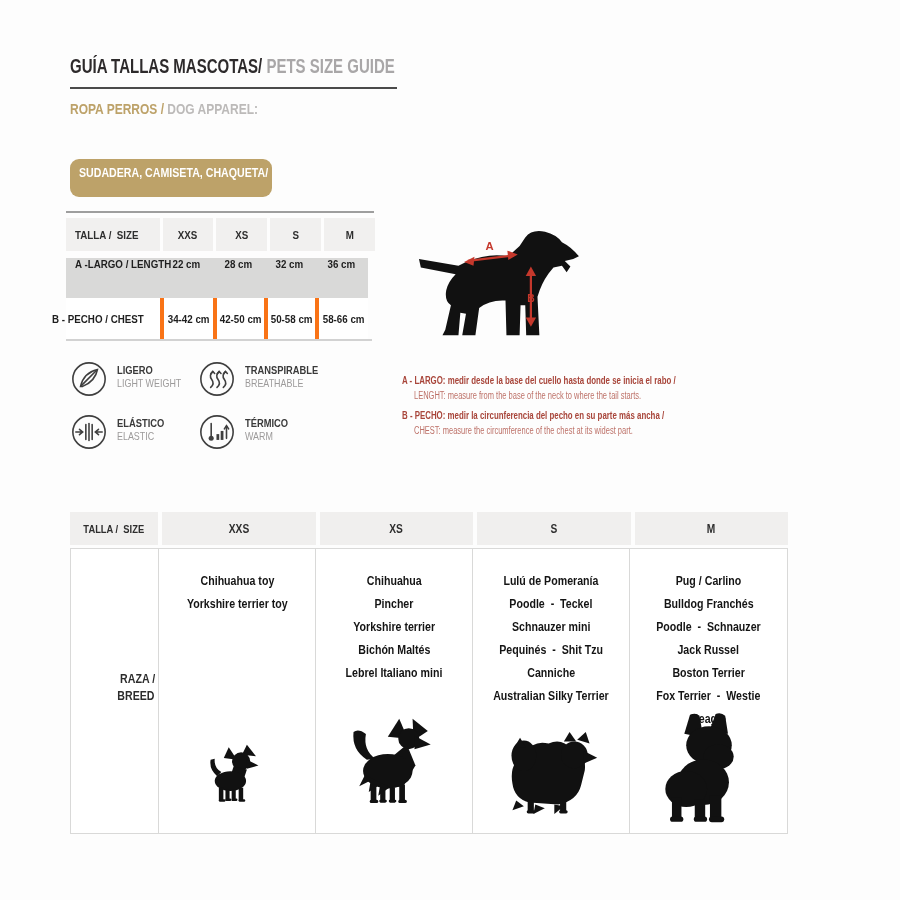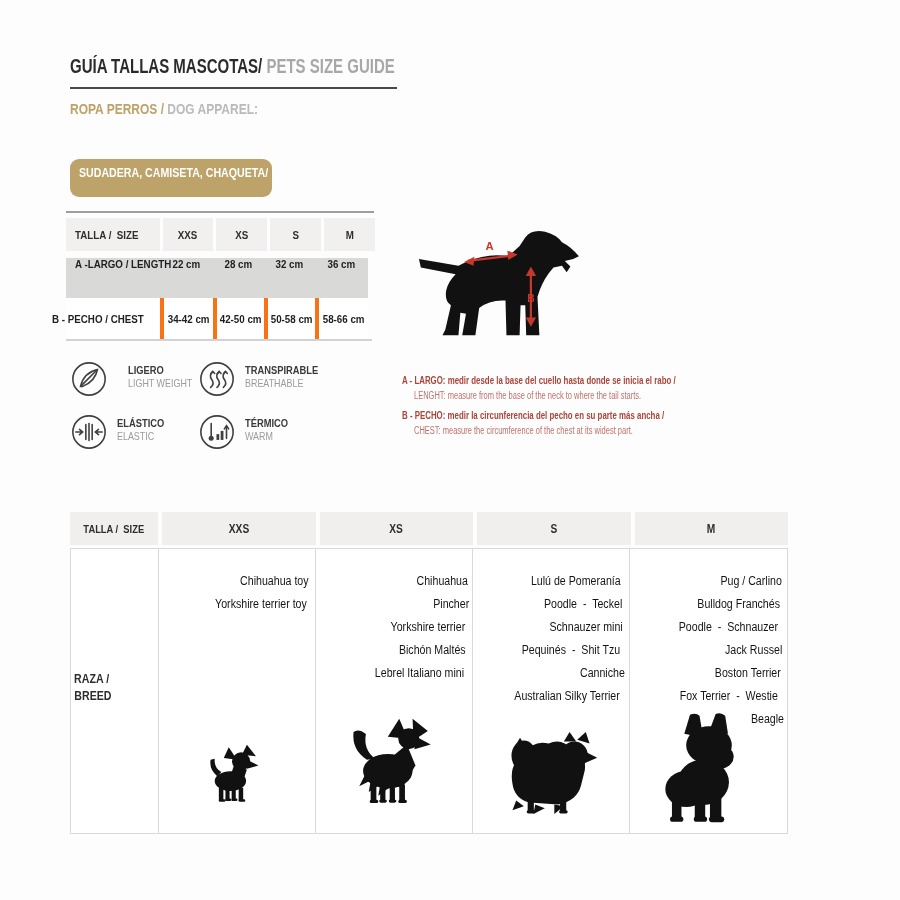--- a/index.html
+++ b/index.html
@@ -41,41 +41,41 @@
   .t1-bottomline{height:2px;background:#d2d2d2;width:306px;}
 
   
   .diagram{position:absolute;left:408px;top:213px;}
 
   
   .feature{position:absolute;display:flex;}
   .feature .txt{margin-left:9px;padding-top:4px;}
   .feature .es{font-size:11px;font-weight:bold;color:#3a3a3a;}
   .feature .en{font-size:10.5px;color:#9c9a9a;margin-top:1px;}
-  .f1{left:70px;top:360px;gap:11px;} .f2{left:198px;top:360px;}
+  .f1{left:70px;top:360px;} .f2{left:198px;top:360px;}
   .f3{left:70px;top:413px;} .f4{left:198px;top:413px;}
 
   
   .notes{position:absolute;left:402px;top:372px;width:470px;transform:scaleX(.75);transform-origin:0 0;}
   .notes .es{font-size:10.5px;font-weight:bold;color:#a8453a;line-height:16px;white-space:pre;}
   .notes .en{font-size:10px;color:#bd7168;line-height:16px;margin-left:16px;margin-bottom:3px;white-space:pre;}
 
   
   .t2{position:absolute;left:70px;top:512px;width:718px;}
   .t2-head{display:grid;grid-template-columns:88px 1fr 1fr 1fr 1fr;column-gap:4px;}
   .t2-head>div{background:#f0efee;height:33px;display:flex;align-items:center;justify-content:center;
                font-size:12px;font-weight:bold;color:#2e2e2e;}
   .t2-head>div.lab{font-size:11px;}
   .t2-body{margin-top:3px;display:grid;grid-template-columns:88px 1fr 1fr 1fr 1fr;height:284px;
            border:1px solid #d9d9d8;box-sizing:content-box;}
   .t2-cell{border-right:1px solid #d9d9d8;position:relative;background:#fff;}
   .t2-cell:last-child{border-right:none;}
-  .raza{position:absolute;top:122px;width:100%;text-align:left;font-size:12.5px;font-weight:bold;
+  .raza{position:absolute;top:122px;width:100%;text-align:right;font-size:12.5px;font-weight:bold;
         color:#2c2c2c;line-height:17px;}
-  .blist{padding-top:21px;text-align:right;}
+  .blist{padding-top:21px;text-align:center;font-weight:bold;}
   .bline{font-size:12.5px;line-height:23px;color:#141414;}
   .dog{position:absolute;left:50%;transform:translateX(-50%);}
   .dog-xxs{bottom:25px;} .dog-xs{bottom:24px;} .dog-s{bottom:16px;} .dog-m{bottom:5px;}
 </style>
 </head>
 <body>
 
 <div class="page">
 
   <div class="title"><span>GUÍA TALLAS MASCOTAS/</span><span class="lt"> PETS SIZE GUIDE</span></div>

